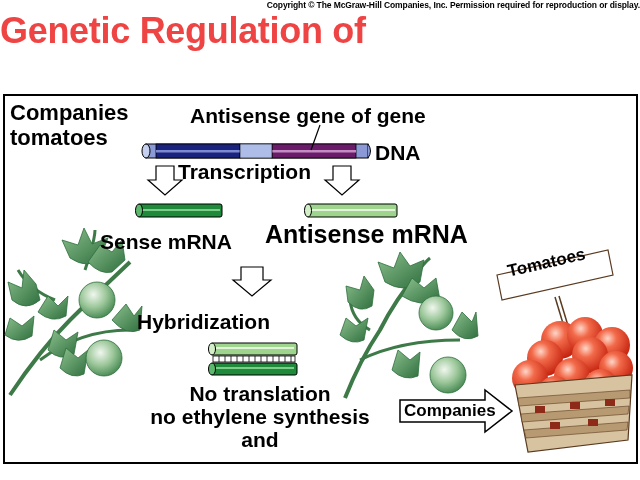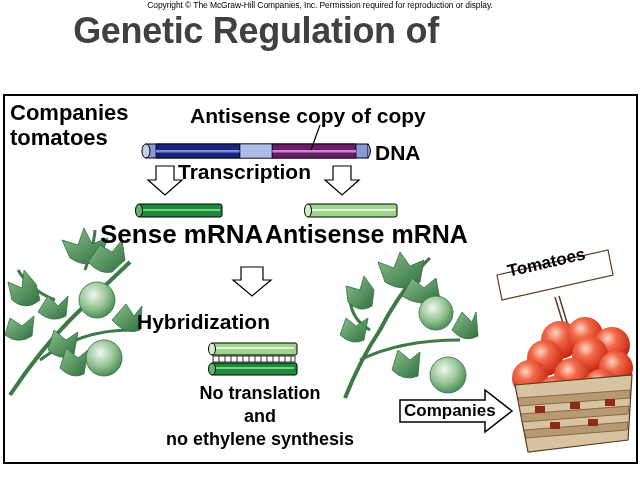--- a/index.html
+++ b/index.html
@@ -1,18 +1,18 @@
 <!DOCTYPE html>
 <html><head>
 <meta charset="utf-8">
 <style>
   html, body { margin:0; padding:0; }
   body { width:640px; height:480px; background:#ffffff; position:relative; overflow:hidden; font-family:"Liberation Sans", sans-serif; }
-  .copyright { position:absolute; top:0; left:0; width:640px; text-align:center; font-size:8.5px; font-weight:normal; color:#000; letter-spacing:-0.1px; }
-  .title { position:absolute; top:10px; left:0; width:512px; text-align:center; font-size:36px; font-weight:bold; line-height:41px; color:#404040; letter-spacing:-0.3px; }
+  .copyright { position:absolute; top:0; left:0; width:640px; text-align:right; font-size:8.5px; font-weight:bold; color:#000; letter-spacing:-0.1px; }
+  .title { position:absolute; top:10px; left:0; width:512px; text-align:left; font-size:36px; font-weight:bold; line-height:41px; color:#ef4444; letter-spacing:-0.3px; }
   .frame { position:absolute; left:3px; top:94px; width:631px; height:366px; border:2px solid #000; }
   .lbl { position:absolute; font-weight:bold; color:#000; white-space:nowrap; font-size:22px; line-height:24px; }
   svg.art { position:absolute; left:0; top:0; }
 </style>
 </head>
 <body>
 
 <div class="copyright">Copyright © The McGraw-Hill Companies, Inc. Permission required for reproduction or display.</div>
 
 <div class="title">
@@ -165,25 +165,25 @@
       <rect x="550" y="422" width="10" height="7"></rect>
       <rect x="588" y="419" width="10" height="7"></rect>
     </g>
   </g>
 </svg>
 
 <div class="lbl" style="left:10px; top:100px; line-height:25px;">
   <div>Companies</div>
   <div>tomatoes</div>
 </div>
-<div class="lbl" style="left:190px; top:104px; font-size:21px;">Antisense copy of copy</div>
+<div class="lbl" style="left:190px; top:104px; font-size:21px;">Antisense gene of gene</div>
 <div class="lbl" style="left:375px; top:141px; font-size:21px;">DNA</div>
 <div class="lbl" style="left:178px; top:160px; font-size:21px;text-align:right;">Transcription</div>
-<div class="lbl" style="left:100px; top:222px; font-size:26px;">Sense mRNA</div>
+<div class="lbl" style="left:100px; top:230px; font-size:21px;">Sense mRNA</div>
 <div class="lbl" style="left:265px; top:222px; font-size:25px;">Antisense mRNA</div>
 <div class="lbl" style="left:137px; top:310px; font-size:21px;">Hybridization</div>
-<div class="lbl" style="left:120px; top:382px; width:280px; text-align:center; font-size:18px; line-height:23px;">
+<div class="lbl" style="left:120px; top:382px; width:280px; text-align:center; font-size:21px; line-height:23px;">
   <div>No translation</div>
+  <div>no ethylene synthesis</div>
   <div>and</div>
-  <div>no ethylene synthesis</div>
 </div>
 <div class="lbl" style="left:404px; top:401px; font-size:17px; line-height:20px;">Companies</div>
 <div class="lbl" style="left:508px; top:262px; font-size:17px; line-height:20px; transform:rotate(-13deg); transform-origin:left center;">Tomatoes</div>
 
 </body></html>

